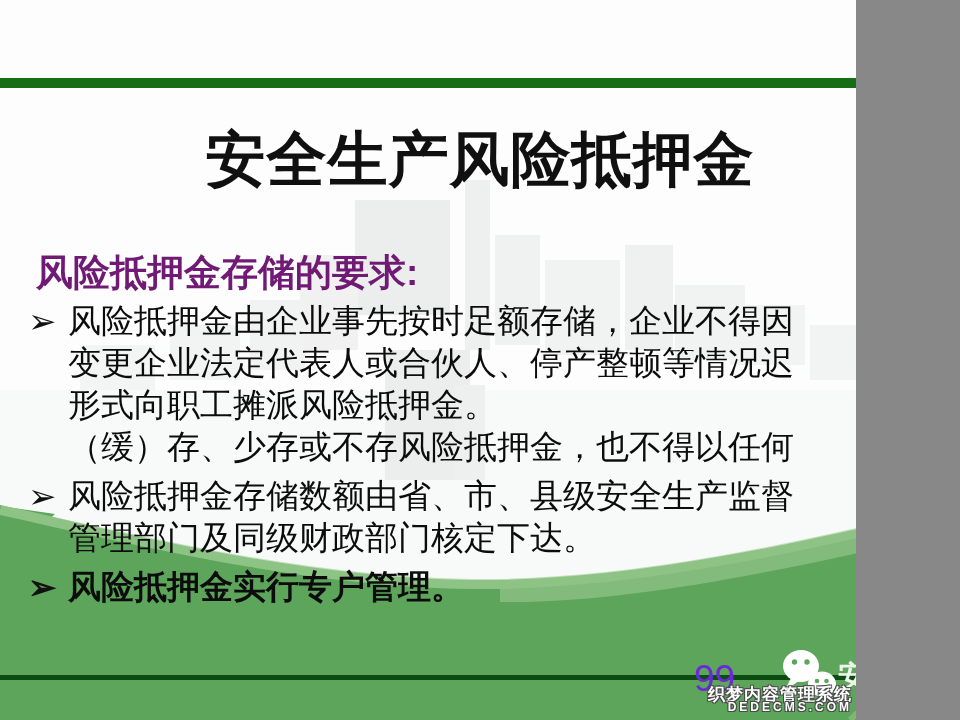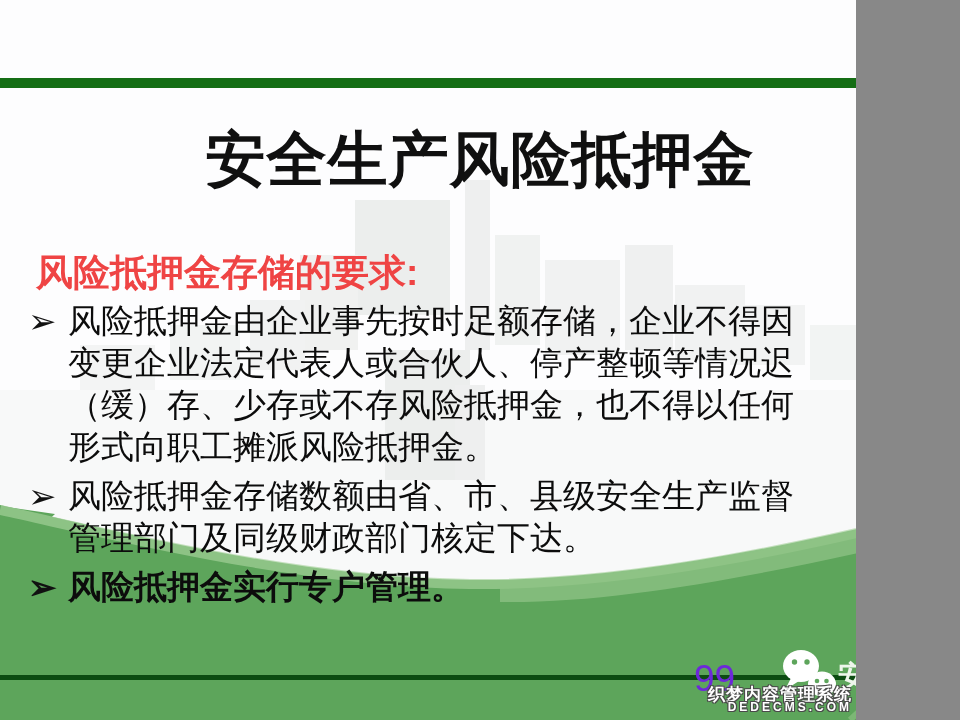--- a/index.html
+++ b/index.html
@@ -13,21 +13,21 @@
   
   .top-bar{position:absolute;left:0;top:78px;width:960px;height:10px;background:#156e15;z-index:2;}
   
   .title{
     position:absolute;left:0;top:120px;width:960px;text-align:center;
     font-size:60px;font-weight:bold;color:#101010;letter-spacing:1px;z-index:4;
   }
   
   .heading{
     position:absolute;left:36px;top:248px;
-    font-size:37px;font-weight:bold;color:#ef4444;z-index:4;white-space:nowrap;
+    font-size:37px;font-weight:bold;color:#701a75;z-index:4;white-space:nowrap;
   }
   
   .bullets{position:absolute;left:28px;top:300px;width:912px;z-index:4;color:#0c0c0c;}
   .bullet{position:relative;padding-left:40px;margin-bottom:7px;}
   .bullet .arrow{
     position:absolute;left:0;top:0;font-size:34px;line-height:42px;color:#111;
   }
   .bullet .line{font-size:33px;line-height:42px;white-space:nowrap;}
   .bullet.bold .line,.bullet.bold .arrow{font-weight:bold;}
   
@@ -79,22 +79,22 @@
   <div class="title">安全生产风险抵押金</div>
 
   <div class="heading">风险抵押金存储的要求:</div>
 
   <div class="bullets">
 
     <div class="bullet">
       <span class="arrow">➢</span>
       <div class="line">风险抵押金由企业事先按时足额存储，企业不得因</div>
       <div class="line">变更企业法定代表人或合伙人、停产整顿等情况迟</div>
+      <div class="line">形式向职工摊派风险抵押金。</div>
       <div class="line">（缓）存、少存或不存风险抵押金，也不得以任何</div>
-      <div class="line">形式向职工摊派风险抵押金。</div>
     </div>
 
     <div class="bullet">
       <span class="arrow">➢</span>
       <div class="line">风险抵押金存储数额由省、市、县级安全生产监督</div>
       <div class="line">管理部门及同级财政部门核定下达。</div>
     </div>
 
     <div class="bullet bold">
       <span class="arrow">➢</span>

